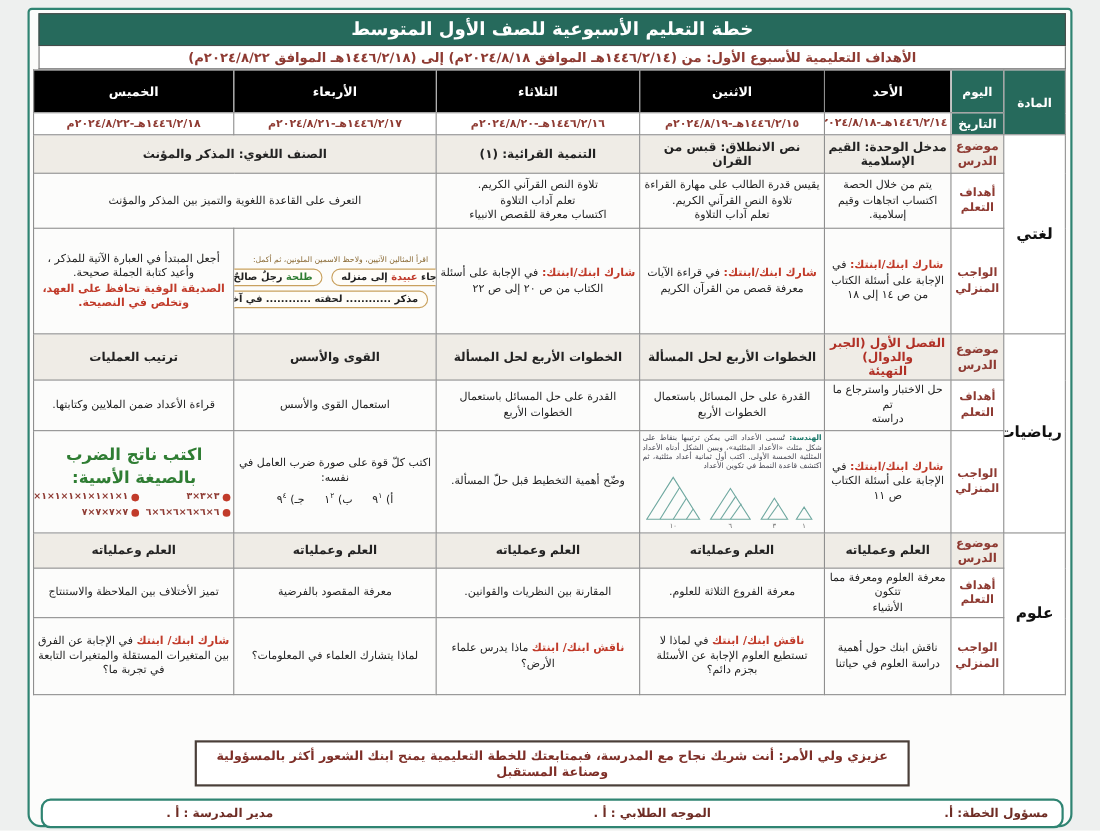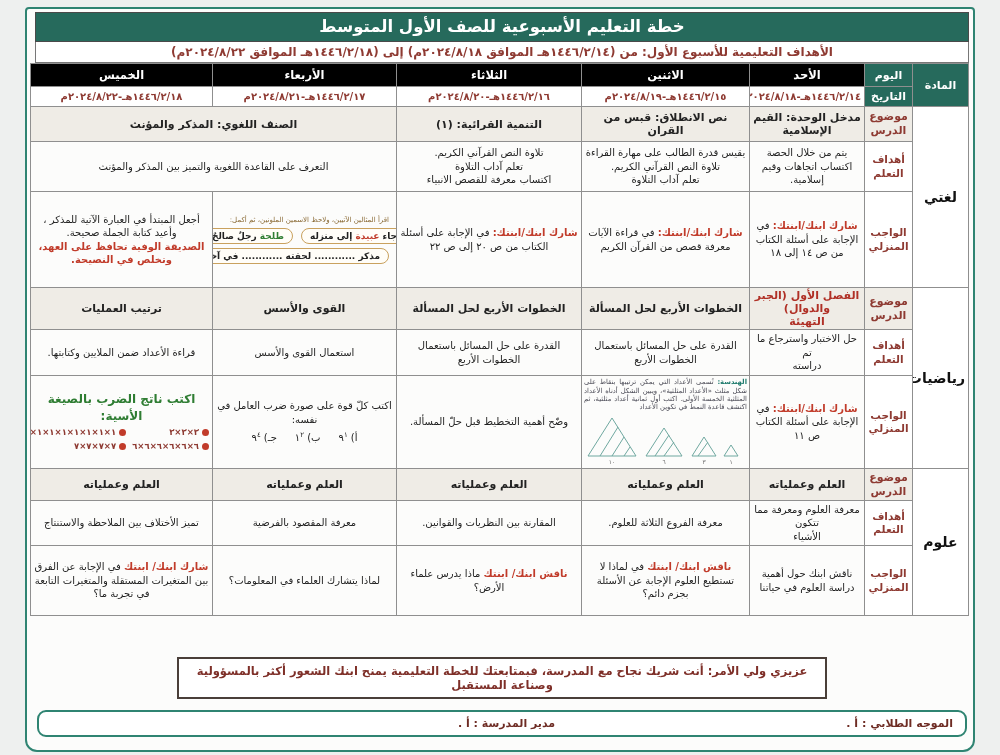--- a/index.html
+++ b/index.html
@@ -108,21 +108,21 @@
       <col style="width:56px">
         <col style="width:48px">
         <col style="width:115px">
       <col style="width:168px">
         <col style="width:185px">
         <col style="width:184px">
         <col style="width:182px">
     </colgroup>
 
     <tbody>
-        <tr style="height:23px">
+        <tr style="height:39px">
       <th class="corner-h" rowspan="2">المادة</th>
       <th class="corner-h">اليوم</th>
       <th class="day-h">الأحد</th>
       <th class="day-h">الاثنين</th>
       <th class="day-h">الثلاثاء</th>
       <th class="day-h">الأربعاء</th>
       <th class="day-h">الخميس</th>
     </tr>
     <tr style="height:20px">
       <th class="corner-h">التاريخ</th>
@@ -239,21 +239,21 @@
       <td class="cell">وضّح أهمية التخطيط قبل حلّ المسألة.</td>
       <td class="cell">
         <div>اكتب كلّ قوة على صورة ضرب العامل في نفسه:</div>
         <div class="exp-line">
           <span class="exp-item"><span>أ)</span> <span>٩</span><sup>١</sup></span>
           <span class="exp-item"><span>ب)</span> <span>١</span><sup>٢</sup></span>
           <span class="exp-item"><span>جـ)</span> <span>٩</span><sup>٤</sup></span>
         </div>
       </td>
       <td class="cell">
-        <div class="green" style="font-size:12px;">اكتب ناتج الضرب بالصيغة الأسية:</div>
+        <div class="green" style="font-size:15px;">اكتب ناتج الضرب بالصيغة الأسية:</div>
         <div class="pow-grid">
           <span class="pow-item">
                 <span class="dot"></span>
                 <span>٣×٣×٣</span>
               </span>
           <span class="pow-item">
                 <span class="dot"></span>
                 <span>١×١×١×١×١×١×١×١</span>
               </span>
           <span class="pow-item">
@@ -302,17 +302,18 @@
         <span class="red">شارك ابنك/ ابنتك</span>
         <span>في الإجابة عن الفرق بين المتغيرات المستقلة والمتغيرات التابعة في تجربة ما؟</span>
       </td>
     </tr>
   </tbody>
     </table>
 
   <div class="notice-box">عزيزي ولي الأمر: أنت شريك نجاح مع المدرسة، فبمتابعتك للخطة التعليمية يمنح ابنك الشعور أكثر بالمسؤولية وصناعة المستقبل</div>
 
   <div class="sig-bar">
+    <span class="sig-plan">مسؤول الخطة: أ.</span>
     <span class="sig-counselor">الموجه الطلابي : أ .</span>
     <span class="sig-principal">مدير المدرسة : أ .</span>
   </div>
 
 </div>
 
 </body></html>

